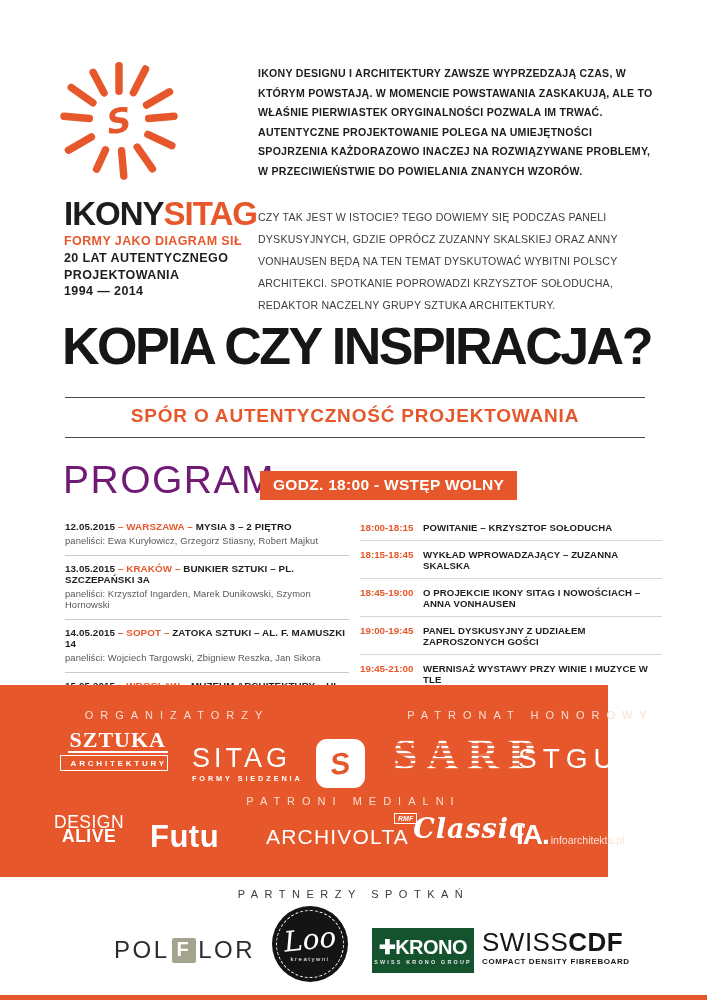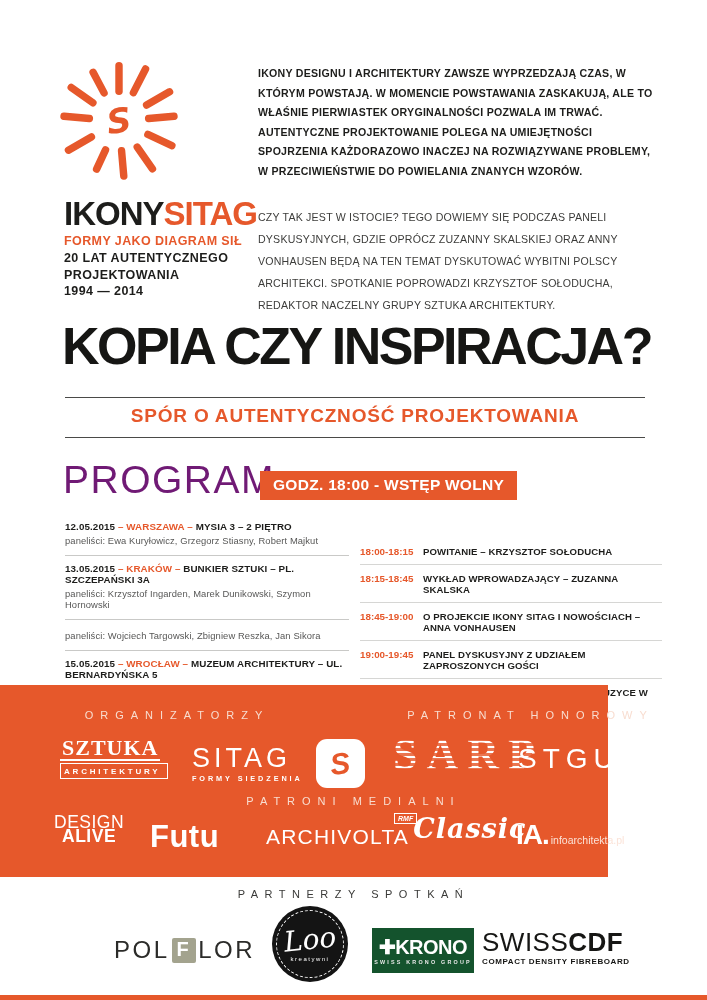--- a/index.html
+++ b/index.html
@@ -47,34 +47,34 @@
     font-size:15.5px; font-weight:800; letter-spacing:.3px; padding:5px 13px 6px;
   }
 
   .events { left:65px; top:514px; width:284px; }
   .event { padding:7px 0 9px; }
   .event + .event { border-top:1px solid #c9c9c7; }
   .event-title { font-size:9.8px; font-weight:800; letter-spacing:.1px; color:#1d1d1b; }
   .event-title .sep, .event-title .city { color:var(--accent); }
   .event-panelists { font-size:9.4px; color:#575756; margin-top:3px; letter-spacing:.1px; }
 
-  .schedule { left:360px; top:538px; width:302px; }
+  .schedule { left:360px; top:514px; width:302px; }
   .srow { display:flex; align-items:baseline; padding:8px 0 7px; }
   .srow + .srow { border-top:1px solid #d6d6d4; }
   .stime { width:63px; flex:none; color:var(--accent); font-weight:700; font-size:9.8px; }
   .slabel { flex:1; font-weight:800; font-size:9.6px; color:#1d1d1b; letter-spacing:.1px; }
 
   
   .ofooter { left:0; top:685px; width:608px; height:192px; background:var(--accent); color:#fff; }
   .sec-header { position:absolute; font-size:11px; letter-spacing:7px; color:#f8ddd0; white-space:nowrap; }
   .org-header { top:24px; left:0; width:354px; text-align:center; }
   .hon-header { top:24px; left:354px; width:353px; text-align:center; }
   .media-header { top:110px; left:0; width:707px; text-align:center; }
 
-  .sztuka { left:60px; top:52px; width:108px; text-align:left; }
+  .sztuka { left:60px; top:44px; width:108px; text-align:right; }
   .sztuka-top { font-family:"Liberation Serif", serif; font-weight:700; font-size:22px; letter-spacing:1px; line-height:22px; border-bottom:2px solid #fff; display:inline-block; padding:0 2px; }
   .sztuka-bottom { border:1.5px solid #fff; font-size:8px; font-weight:700; letter-spacing:2.8px; padding:2.5px 0 2px 3px; margin-top:2px; }
 
   .sitag { left:192px; top:54px; display:flex; align-items:center; gap:13px; }
   .sitag-name { font-size:27px; font-weight:400; letter-spacing:4px; line-height:26px; }
   .sitag-sub { font-size:7.3px; font-weight:700; letter-spacing:2.9px; margin-top:3px; }
   .sitag-box { width:49px; height:49px; background:#fff; border-radius:11px; display:flex; align-items:center; justify-content:center; }
   .s-glyph { font-style:italic; font-weight:800; color:var(--accent); font-size:30px; transform:rotate(-8deg); line-height:1; }
 
   .sarp { left:393px; top:46px; font-family:"Liberation Serif", serif; font-weight:700; font-size:44px; letter-spacing:9px; line-height:48px;
@@ -178,20 +178,27 @@
       <div class="event-title">
         <span>13.05.2015</span>
         <span class="sep">–</span>
         <span class="city">KRAKÓW</span>
         <span class="sep">–</span>
         <span>BUNKIER SZTUKI – PL. SZCZEPAŃSKI 3A</span>
       </div>
       <div class="event-panelists">paneliści: Krzysztof Ingarden, Marek Dunikowski, Szymon Hornowski</div>
     </div>
     <div class="event">
+      <div class="event-title">
+        <span>14.05.2015</span>
+        <span class="sep">–</span>
+        <span class="city">SOPOT</span>
+        <span class="sep">–</span>
+        <span>ZATOKA SZTUKI – AL. F. MAMUSZKI 14</span>
+      </div>
       <div class="event-panelists">paneliści: Wojciech Targowski, Zbigniew Reszka, Jan Sikora</div>
     </div>
     <div class="event">
       <div class="event-title">
         <span>15.05.2015</span>
         <span class="sep">–</span>
         <span class="city">WROCŁAW</span>
         <span class="sep">–</span>
         <span>MUZEUM ARCHITEKTURY – UL. BERNARDYŃSKA 5</span>
       </div>

